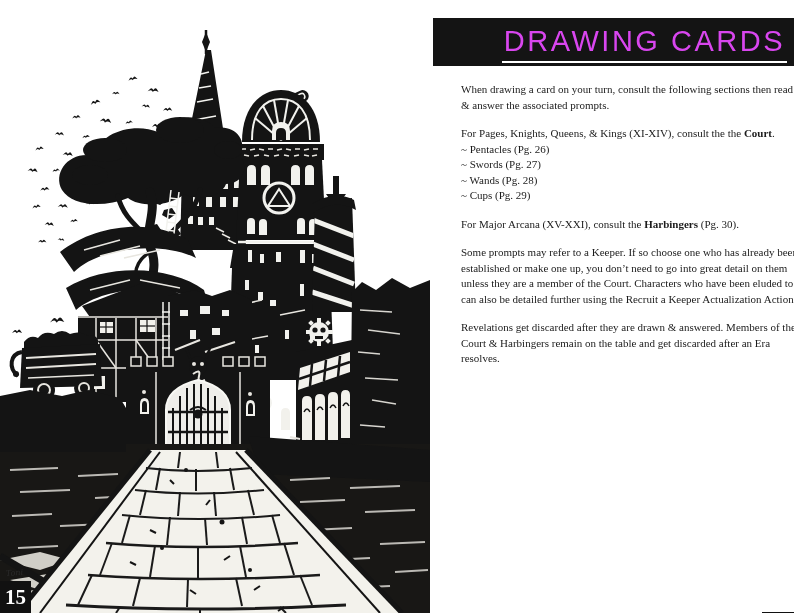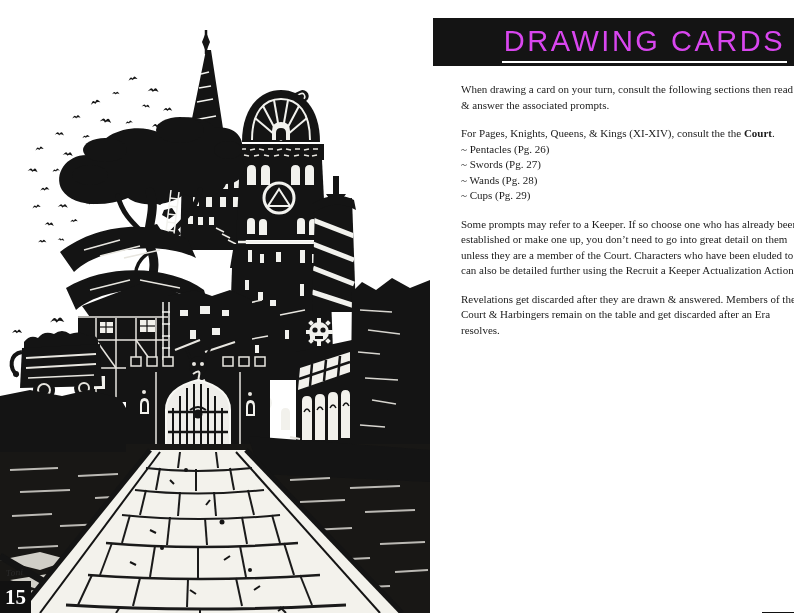--- a/index.html
+++ b/index.html
@@ -531,19 +531,20 @@
 
 
     <div class="list">
       <p class="lead"><span>For Pages, Knights, Queens, &amp; Kings (XI-XIV), consult the the </span><b>Court</b><span>.</span></p>
       <div class="item">~ Pentacles (Pg. 26)</div>
       <div class="item">~ Swords (Pg. 27)</div>
       <div class="item">~ Wands (Pg. 28)</div>
       <div class="item">~ Cups (Pg. 29)</div>
     </div>
 
+    <p class="tight"><span>For Major Arcana (XV-XXI), consult the </span><b>Harbingers</b><span> (Pg. 30).</span></p>
 
     <p>Some prompts may refer to a Keeper. If so choose one who has already been established or make one up, you don’t need to go into great detail on them unless they are a member of the Court. Characters who have been eluded to can also be detailed further using the Recruit a Keeper Actualization Action.</p>
 
     <p>Revelations get discarded after they are drawn &amp; answered. Members of the Court &amp; Harbingers remain on the table and get discarded after an Era resolves.</p>
   </div>
 
 </div>
 
 </body></html>

